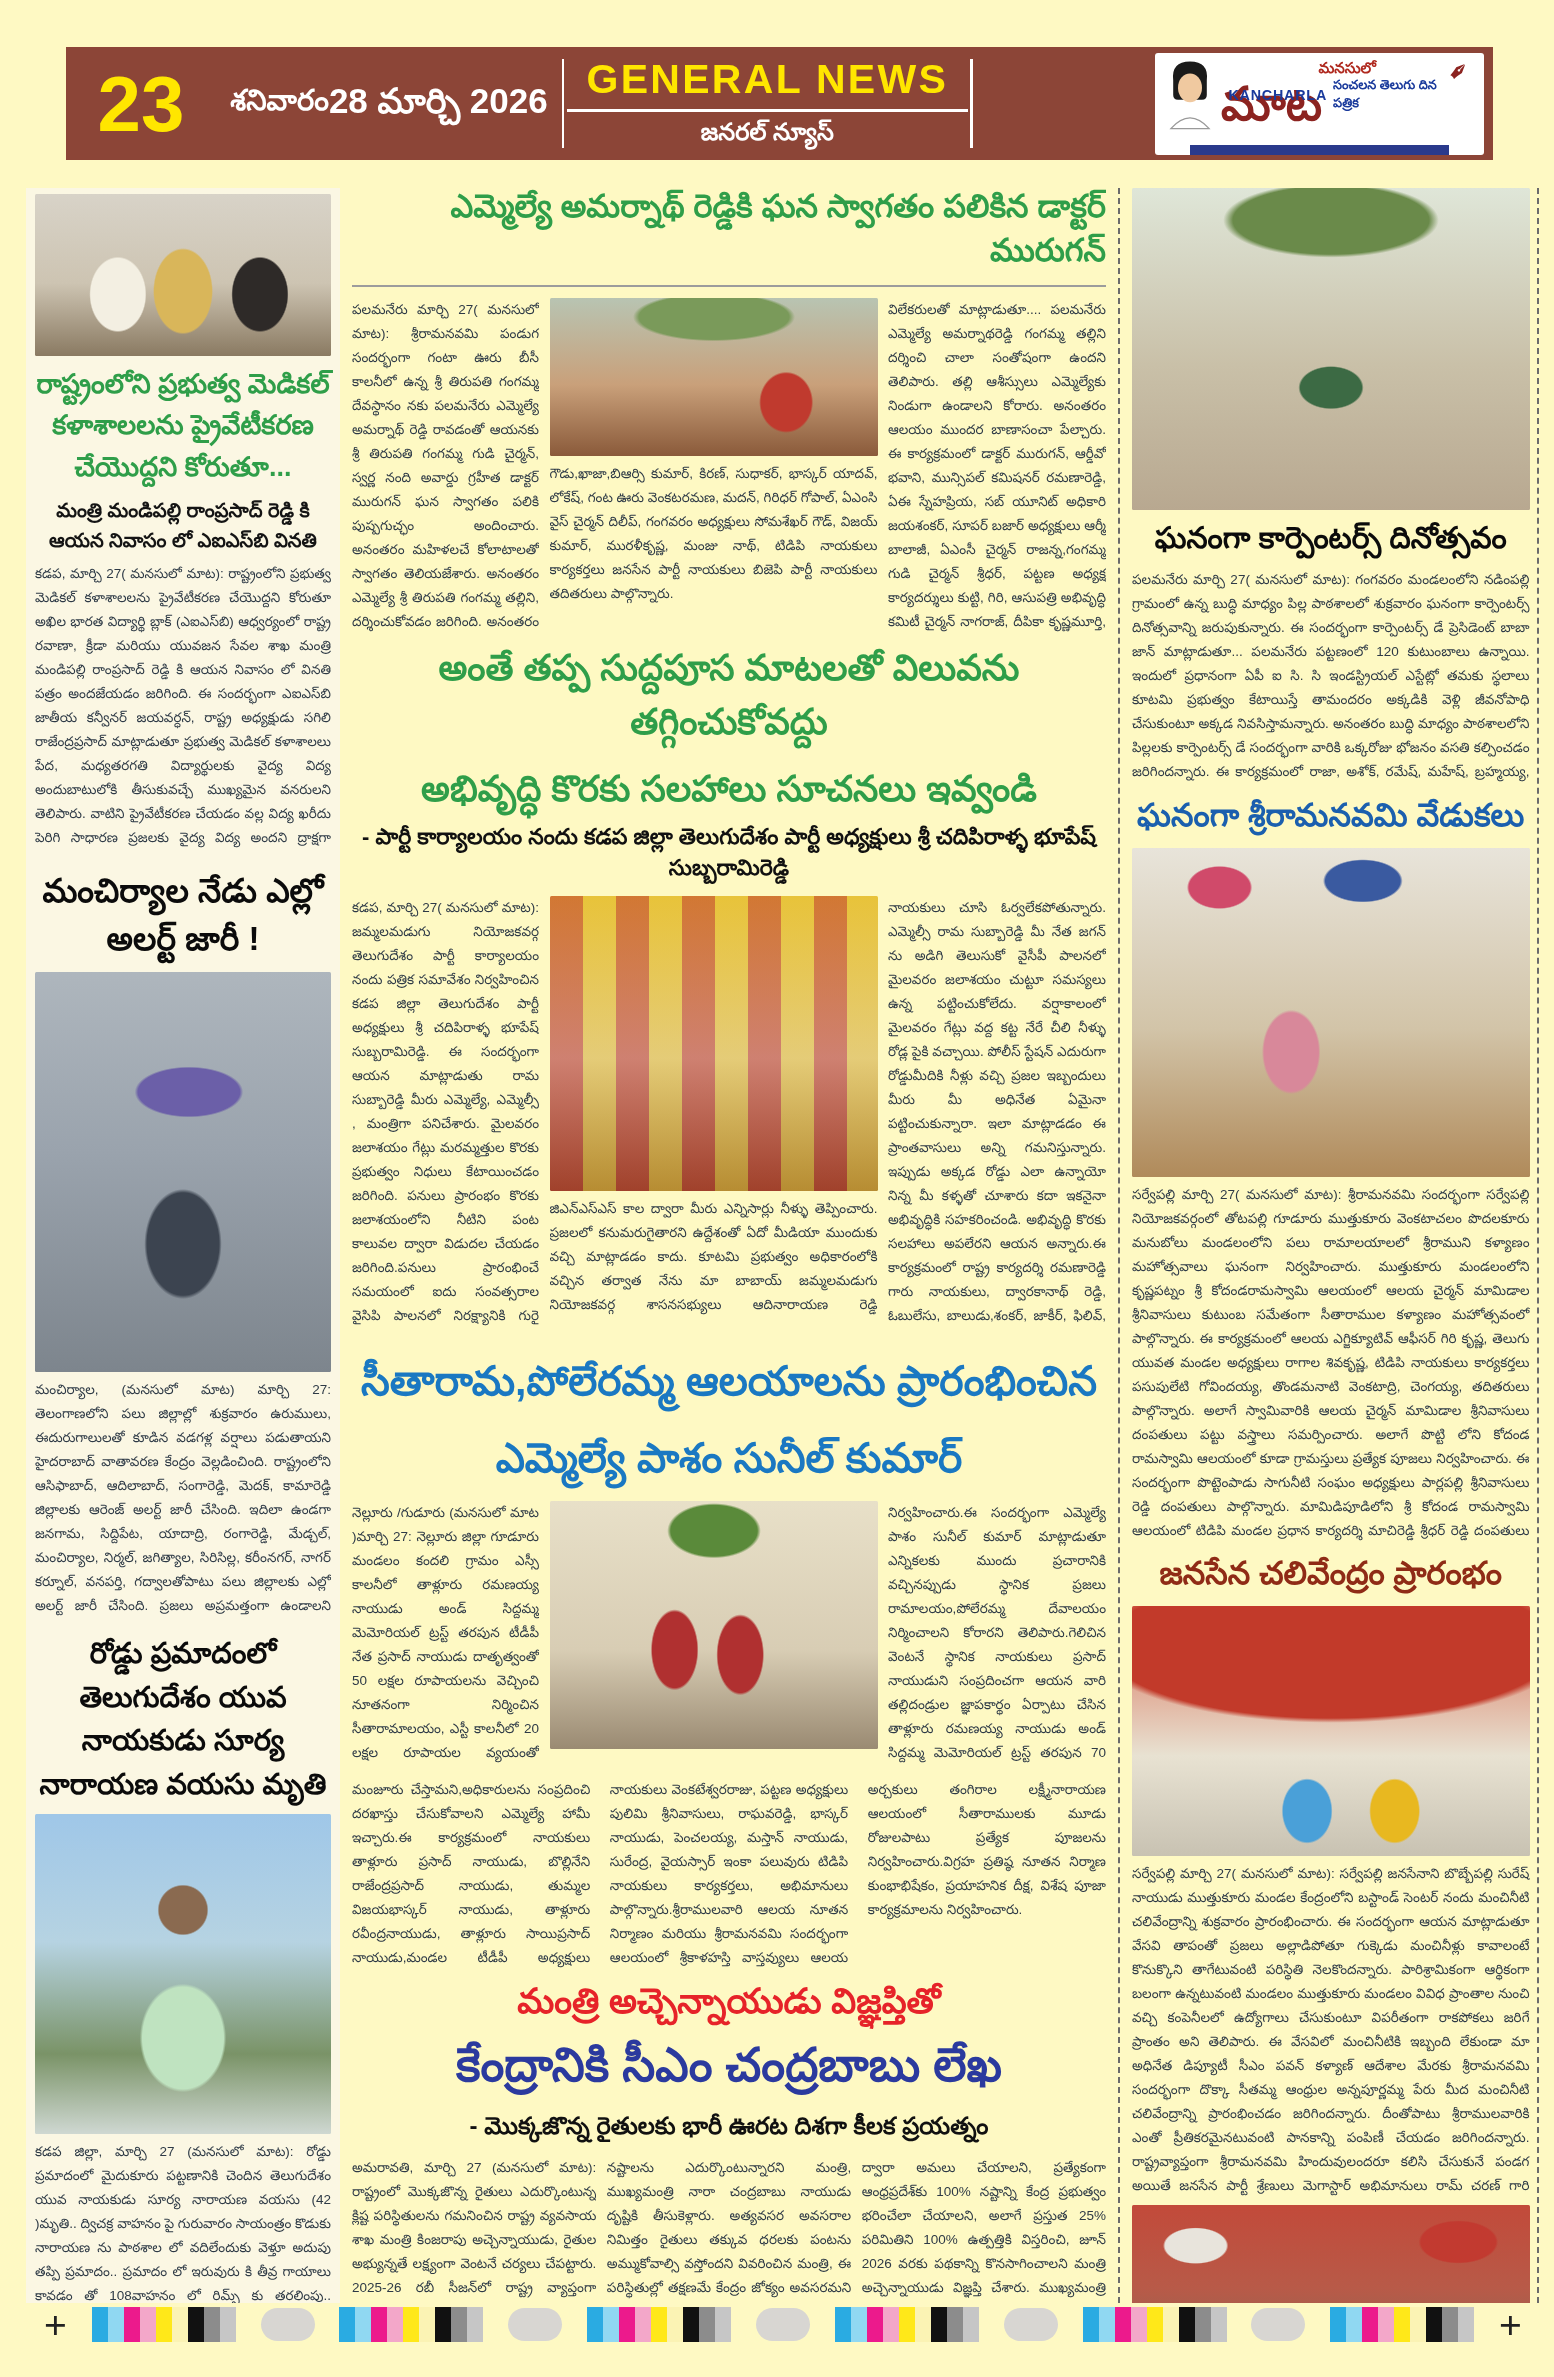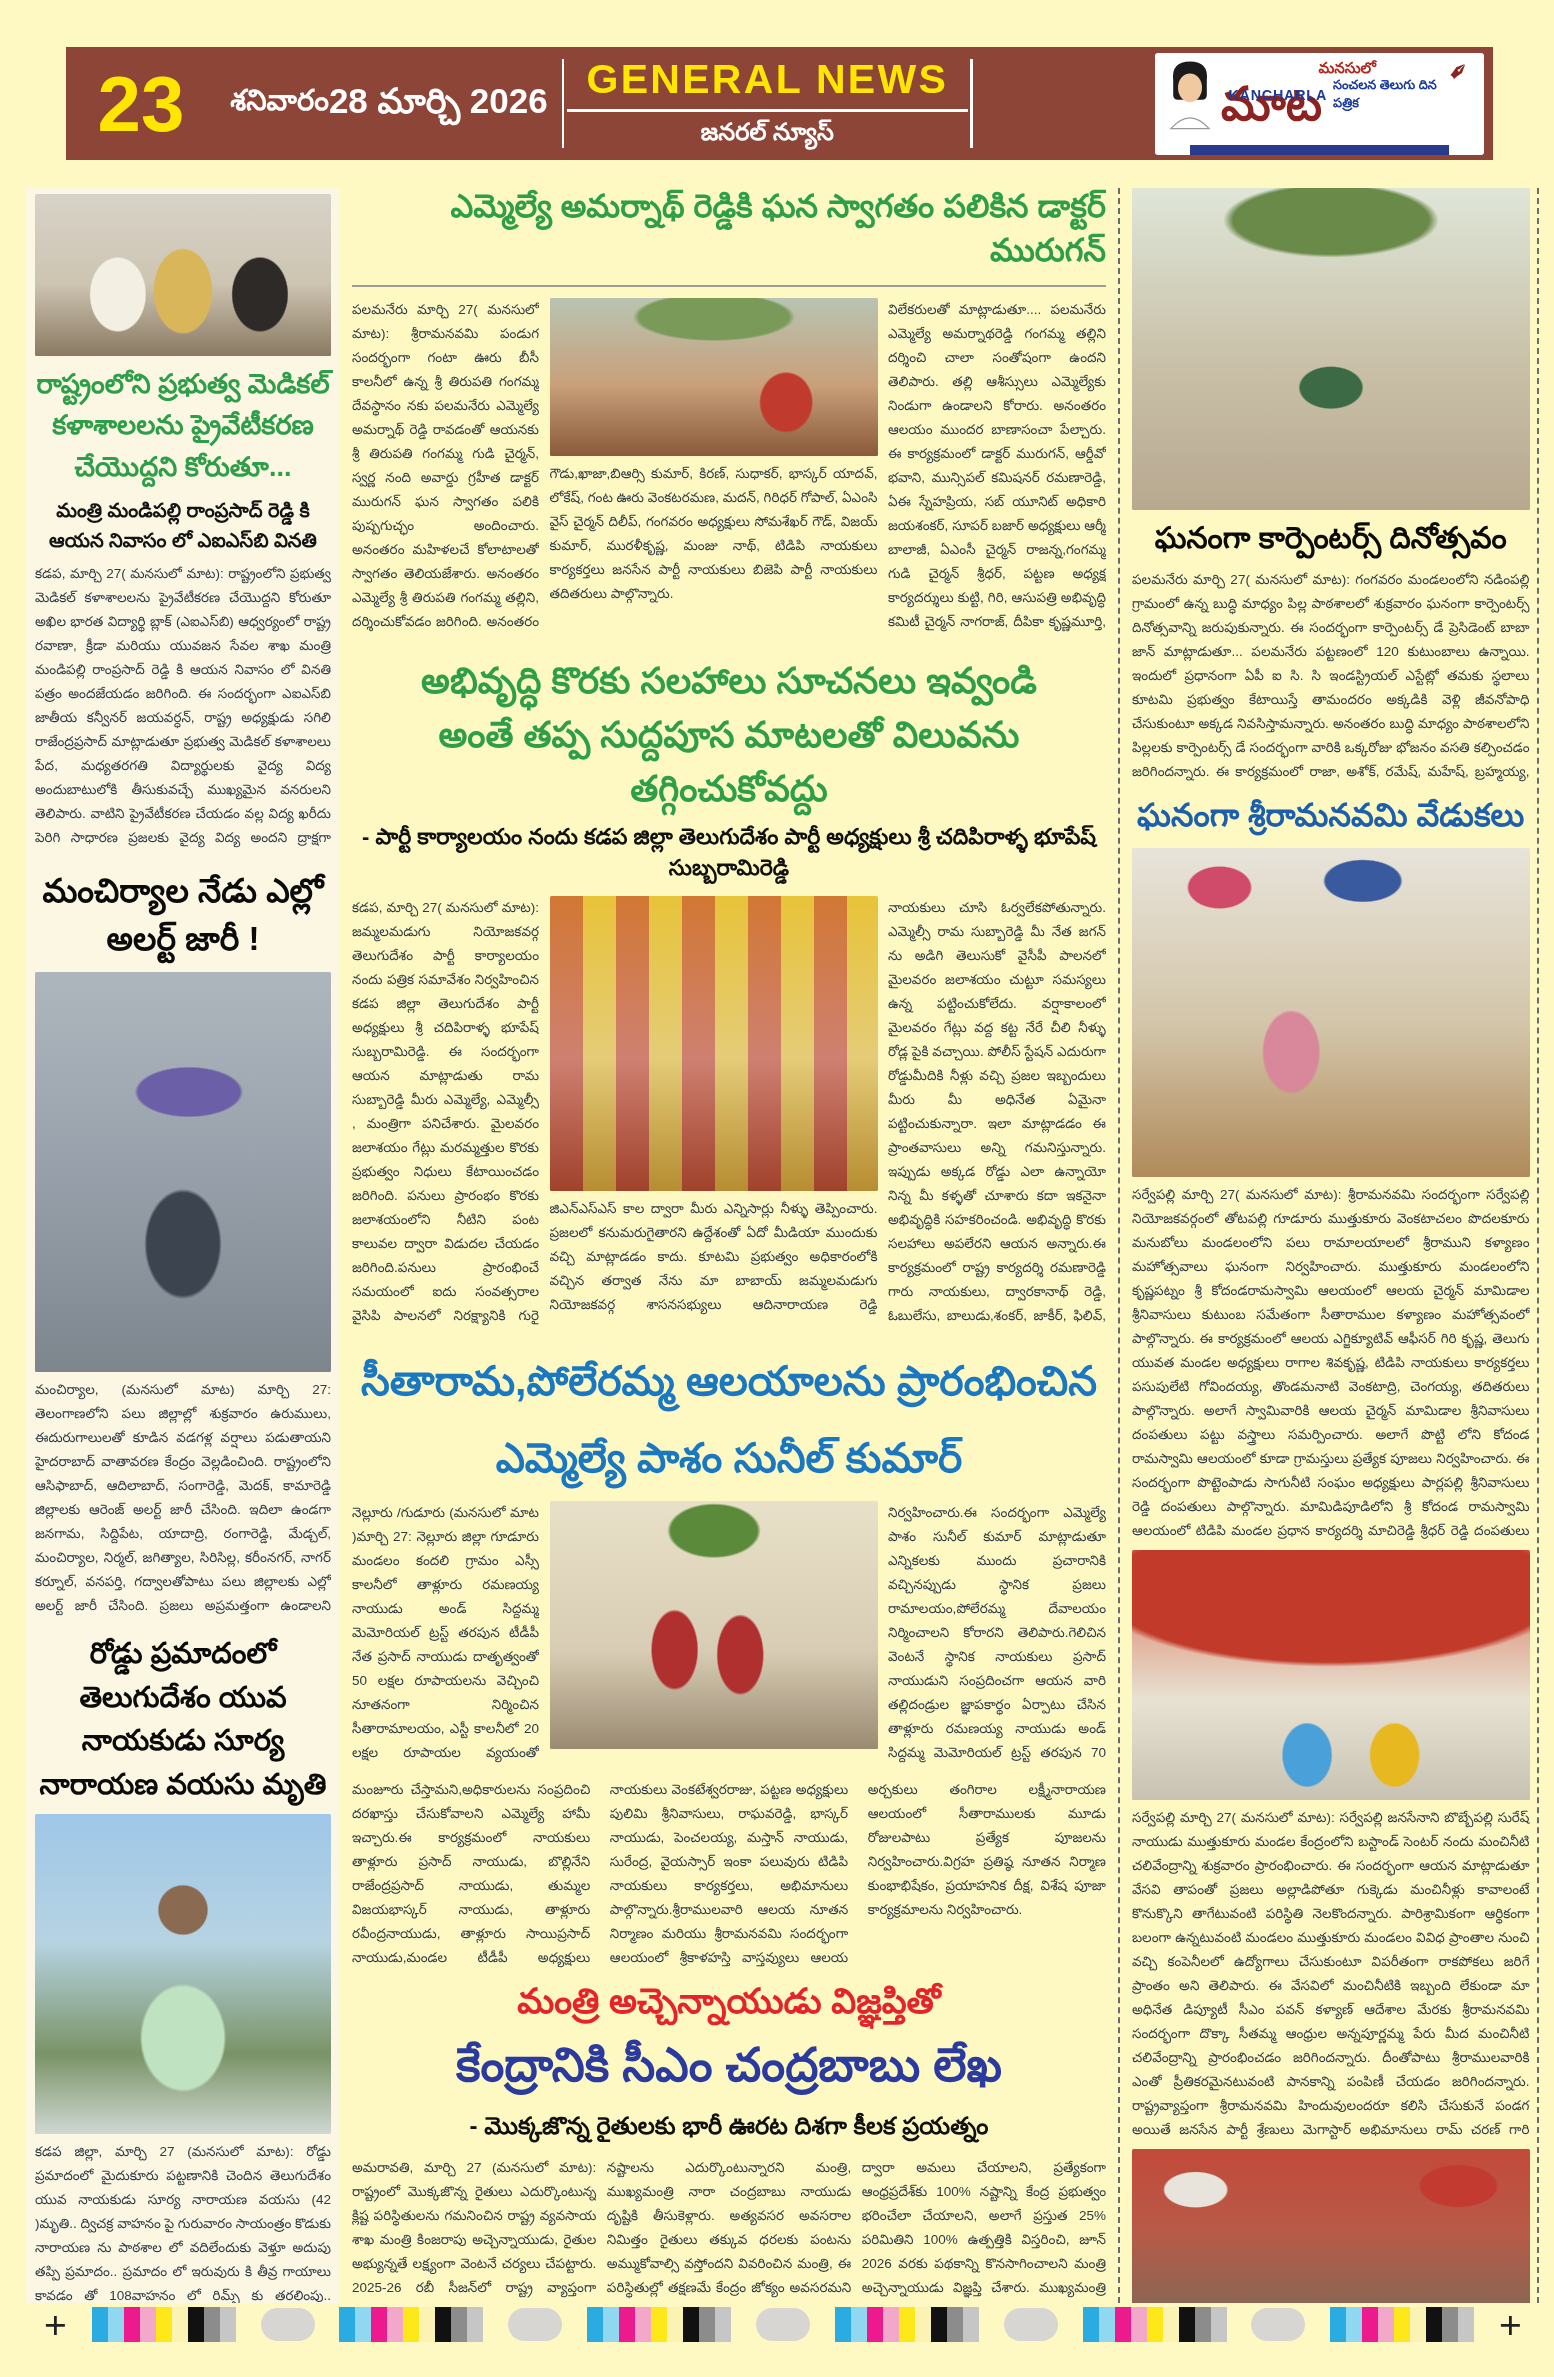--- a/index.html
+++ b/index.html
@@ -230,22 +230,22 @@
             <div class="ph ph4" style="height:158px"></div>
             <p class="body" style="max-height:168px">గౌడు,ఖాజా,బిఆర్సి కుమార్, కిరణ్, సుధాకర్, భాస్కర్ యాదవ్, లోకేష్, గంట ఊరు వెంకటరమణ, మదన్, గిరిధర్ గోపాల్, ఏఎంసి వైస్ చైర్మన్ దిలీప్, గంగవరం అధ్యక్షులు సోమశేఖర్ గౌడ్, విజయ్ కుమార్, మురళీకృష్ణ, మంజు నాథ్, టిడిపి నాయకులు కార్యకర్తలు జనసేన పార్టీ నాయకులు బిజెపి పార్టీ నాయకులు తదితరులు పాల్గొన్నారు.</p>
           </div>
           <div class="c3">
               <p class="body" style="max-height:337px;margin-top:0">విలేకరులతో మాట్లాడుతూ.... పలమనేరు ఎమ్మెల్యే అమర్నాథరెడ్డి గంగమ్మ తల్లిని దర్శించి చాలా సంతోషంగా ఉందని తెలిపారు. తల్లి ఆశీస్సులు ఎమ్మెల్యేకు నిండుగా ఉండాలని కోరారు. అనంతరం ఆలయం ముందర బాణాసంచా పేల్చారు. ఈ కార్యక్రమంలో డాక్టర్ మురుగన్, ఆర్డీవో భవాని, మున్సిపల్ కమిషనర్ రమణారెడ్డి, ఏఈ స్నేహప్రియ, సబ్ యూనిట్ అధికారి జయశంకర్, సూపర్ బజార్ అధ్యక్షులు ఆర్మీ బాలాజీ, ఏఎంసీ చైర్మన్ రాజన్న,గంగమ్మ గుడి చైర్మన్ శ్రీధర్, పట్టణ అధ్యక్ష కార్యదర్శులు కుట్టి, గిరి, ఆసుపత్రి అభివృద్ధి కమిటీ చైర్మన్ నాగరాజ్, దీపికా కృష్ణమూర్తి, కురబ కార్పొరేషన్ డైరెక్టర్ సుబ్రహ్మణ్యం</p>
             </div>
         </div>
       </article>
 
       <article>
+        <h2 class="h-green-mid2" style="margin-top:0">అంతే తప్ప సుద్దపూస మాటలతో విలువను తగ్గించుకోవద్దు</h2>
         <h2 class="h-green-mid2">అభివృద్ధి కొరకు సలహాలు సూచనలు ఇవ్వండి</h2>
-        <h2 class="h-green-mid2" style="margin-top:0">అంతే తప్ప సుద్దపూస మాటలతో విలువను తగ్గించుకోవద్దు</h2>
         <h3 class="h-sub-mid">- పార్టీ కార్యాలయం నందు కడప జిల్లా తెలుగుదేశం పార్టీ అధ్యక్షులు శ్రీ చదిపిరాళ్ళ భూపేష్ సుబ్బరామిరెడ్డి</h3>
         <div class="art-row">
           <div class="c1">
               <p class="body" style="max-height:433px;margin-top:0">కడప, మార్చి 27( మనసులో మాట): జమ్మలమడుగు నియోజకవర్గ తెలుగుదేశం పార్టీ కార్యాలయం నందు పత్రిక సమావేశం నిర్వహించిన కడప జిల్లా తెలుగుదేశం పార్టీ అధ్యక్షులు శ్రీ చదిపిరాళ్ళ భూపేష్ సుబ్బరామిరెడ్డి. ఈ సందర్భంగా ఆయన మాట్లాడుతు రామ సుబ్బారెడ్డి మీరు ఎమ్మెల్యే, ఎమ్మెల్సీ , మంత్రిగా పనిచేశారు. మైలవరం జలాశయం గేట్లు మరమ్మత్తుల కొరకు ప్రభుత్వం నిధులు కేటాయించడం జరిగింది. పనులు ప్రారంభం కొరకు జలాశయంలోని నీటిని పంట కాలువల ద్వారా విడుదల చేయడం జరిగింది.పనులు ప్రారంభించే సమయంలో ఐదు సంవత్సరాల వైసిపి పాలనలో నిరక్ష్యానికి గురై సంవత్సరాల నుండి రైతులకు GNSS కాల్వ ద్వారా ప్రతి సంవత్సరం మూడు దఫాలుగా నీళ్లు ఇచ్చినా ఘనత కూటమి ప్రభుత్వానికి దక్కుతుంది. ఐదు సంవత్సరాల మీ వైసిపి పాలనలో</p>
             </div>
           <div class="c2">
             <div class="ph ph5" style="height:295px"></div>
             <p class="body" style="max-height:120px">జిఎన్ఎస్ఎస్ కాల ద్వారా మీరు ఎన్నిసార్లు నీళ్ళు తెప్పించారు. ప్రజలలో కనుమరుగైతారని ఉద్దేశంతో ఏదో మీడియా ముందుకు వచ్చి మాట్లాడడం కాదు. కూటమి ప్రభుత్వం అధికారంలోకి వచ్చిన తర్వాత నేను మా బాబాయ్ జమ్మలమడుగు నియోజకవర్గ శాసనసభ్యులు ఆదినారాయణ రెడ్డి జమ్మలమడుగులో అభివృద్ధిని ముఖ్యమంత్రి వర్యులు పవన్ కళ్యాణ్, విద్యాశాఖ మంత్రివర్యులు నారా లోకేష్ బాబు పగలనక రాత్రనగా కష్టపడుతూ అభివృద్ధి సంక్షేమం రెండు కళ్ల లాగా పరుగులు పెట్టిస్తుంటే వైసిపి</p>
           </div>
           <div class="c3">
@@ -295,20 +295,21 @@
         <div class="ph ph7" style="height:322px"></div>
         <h2 class="h-black-right">ఘనంగా కార్పెంటర్స్ దినోత్సవం</h2>
         <p class="body" style="max-height:217px">పలమనేరు మార్చి 27( మనసులో మాట): గంగవరం మండలంలోని నడింపల్లి గ్రామంలో ఉన్న బుద్ధి మాధ్యం పిల్ల పాఠశాలలో శుక్రవారం ఘనంగా కార్పెంటర్స్ దినోత్సవాన్ని జరుపుకున్నారు. ఈ సందర్భంగా కార్పెంటర్స్ డే ప్రెసిడెంట్ బాబా జాన్ మాట్లాడుతూ... పలమనేరు పట్టణంలో 120 కుటుంబాలు ఉన్నాయి. ఇందులో ప్రధానంగా ఏపీ ఐ సి. సి ఇండస్ట్రియల్ ఎస్టేట్లో తమకు స్థలాలు కూటమి ప్రభుత్వం కేటాయిస్తే తామందరం అక్కడికి వెళ్లి జీవనోపాధి చేసుకుంటూ అక్కడ నివసిస్తామన్నారు. అనంతరం బుద్ధి మాధ్యం పాఠశాలలోని పిల్లలకు కార్పెంటర్స్ డే సందర్భంగా వారికి ఒక్కరోజు భోజనం వసతి కల్పించడం జరిగిందన్నారు. ఈ కార్యక్రమంలో రాజా, అశోక్, రమేష్, మహేష్, బ్రహ్మయ్య, మునియప్ప, చిన్నబ్బా, తదితరులు పాల్గొన్నారు.</p>
       </article>
       <article>
         <h2 class="h-blue-right">ఘనంగా శ్రీరామనవమి వేడుకలు</h2>
         <div class="ph ph8" style="height:329px"></div>
         <p class="body" style="max-height:361px">సర్వేపల్లి మార్చి 27( మనసులో మాట): శ్రీరామనవమి సందర్భంగా సర్వేపల్లి నియోజకవర్గంలో తోటపల్లి గూడూరు ముత్తుకూరు వెంకటాచలం పొదలకూరు మనుబోలు మండలంలోని పలు రామాలయాలలో శ్రీరాముని కళ్యాణం మహోత్సవాలు ఘనంగా నిర్వహించారు. ముత్తుకూరు మండలంలోని కృష్ణపట్నం శ్రీ కోదండరామస్వామి ఆలయంలో ఆలయ చైర్మన్ మామిడాల శ్రీనివాసులు కుటుంబ సమేతంగా సీతారాముల కళ్యాణం మహోత్సవంలో పాల్గొన్నారు. ఈ కార్యక్రమంలో ఆలయ ఎగ్జిక్యూటివ్ ఆఫీసర్ గిరి కృష్ణ, తెలుగు యువత మండల అధ్యక్షులు రాగాల శివకృష్ణ, టిడిపి నాయకులు కార్యకర్తలు పసుపులేటి గోవిందయ్య, తొండమనాటి వెంకటాద్రి, చెంగయ్య, తదితరులు పాల్గొన్నారు. అలాగే స్వామివారికి ఆలయ చైర్మన్ మామిడాల శ్రీనివాసులు దంపతులు పట్టు వస్త్రాలు సమర్పించారు. అలాగే పొట్టి లోని కోదండ రామస్వామి ఆలయంలో కూడా గ్రామస్తులు ప్రత్యేక పూజలు నిర్వహించారు. ఈ సందర్భంగా పొట్టెంపాడు సాగునీటి సంఘం అధ్యక్షులు పార్లపల్లి శ్రీనివాసులు రెడ్డి దంపతులు పాల్గొన్నారు. మామిడిపూడిలోని శ్రీ కోదండ రామస్వామి ఆలయంలో టిడిపి మండల ప్రధాన కార్యదర్శి మాచిరెడ్డి శ్రీధర్ రెడ్డి దంపతులు ప్రత్యేక పూజలలో పాల్గొన్నారు. కూడా నిర్వహించడం జరుగుతుందని పలువురు తెలిపారు.</p>
       </article>
       <article>
+        <h2 class="h-maroon-right">జనసేన చలివేంద్రం ప్రారంభం</h2>
         <div class="ph ph9" style="height:250px"></div>
         <p class="body" style="max-height:337px">సర్వేపల్లి మార్చి 27( మనసులో మాట): సర్వేపల్లి జనసేనాని బొబ్బేపల్లి సురేష్ నాయుడు ముత్తుకూరు మండల కేంద్రంలోని బస్టాండ్ సెంటర్ నందు మంచినీటి చలివేంద్రాన్ని శుక్రవారం ప్రారంభించారు. ఈ సందర్భంగా ఆయన మాట్లాడుతూ వేసవి తాపంతో ప్రజలు అల్లాడిపోతూ గుక్కెడు మంచినీళ్లు కావాలంటే కొనుక్కొని తాగేటువంటి పరిస్థితి నెలకొందన్నారు. పారిశ్రామికంగా ఆర్థికంగా బలంగా ఉన్నటువంటి మండలం ముత్తుకూరు మండలం వివిధ ప్రాంతాల నుంచి వచ్చి కంపెనీలలో ఉద్యోగాలు చేసుకుంటూ విపరీతంగా రాకపోకలు జరిగే ప్రాంతం అని తెలిపారు. ఈ వేసవిలో మంచినీటికి ఇబ్బంది లేకుండా మా అధినేత డిప్యూటీ సీఎం పవన్ కళ్యాణ్ ఆదేశాల మేరకు శ్రీరామనవమి సందర్భంగా దొక్కా సీతమ్మ ఆంధ్రుల అన్నపూర్ణమ్మ పేరు మీద మంచినీటి చలివేంద్రాన్ని ప్రారంభించడం జరిగిందన్నారు. దీంతోపాటు శ్రీరాములవారికి ఎంతో ప్రీతికరమైనటువంటి పానకాన్ని పంపిణీ చేయడం జరిగిందన్నారు. రాష్ట్రవ్యాప్తంగా శ్రీరామనవమి హిందువులందరూ కలిసి చేసుకునే పండగ అయితే జనసేన పార్టీ శ్రేణులు మెగాస్టార్ అభిమానులు రామ్ చరణ్ గారి భక్తులు రాంచరణ్ పుట్టినరోజు సందర్భంగా ముత్తుకూరు మండల జనసేన పార్టీ యూత్ బోలా అశోక్ దగ్గోలు సుమన్ గిరిజన కాలనీ నందు అన్నదాన కార్యక్రమాన్ని కూడా నిర్వహించడం జరిగింది. ఈ కార్యక్రమంలో ముత్తుకూరు మండల సీనియర్ నాయకులు షేక్ రహీం, వెంకటాచలం మండల నాయకులు పినిశెట్టి మహేష్, సందూరి శ్రీహరి, పోట్లూరు సుబ్రహ్మణ్యం, కావలి మస్తాన్, పల్లాల శీను, గుడి సీనయ్య, ఆరేదుల రామయ్య పాల్గొన్నారు.</p>
         <div class="ph ph10" style="height:185px"></div>
       </article>
     </aside>
 
   </main>
 
   <footer class="regmarks">
     <span class="cross">+</span>

